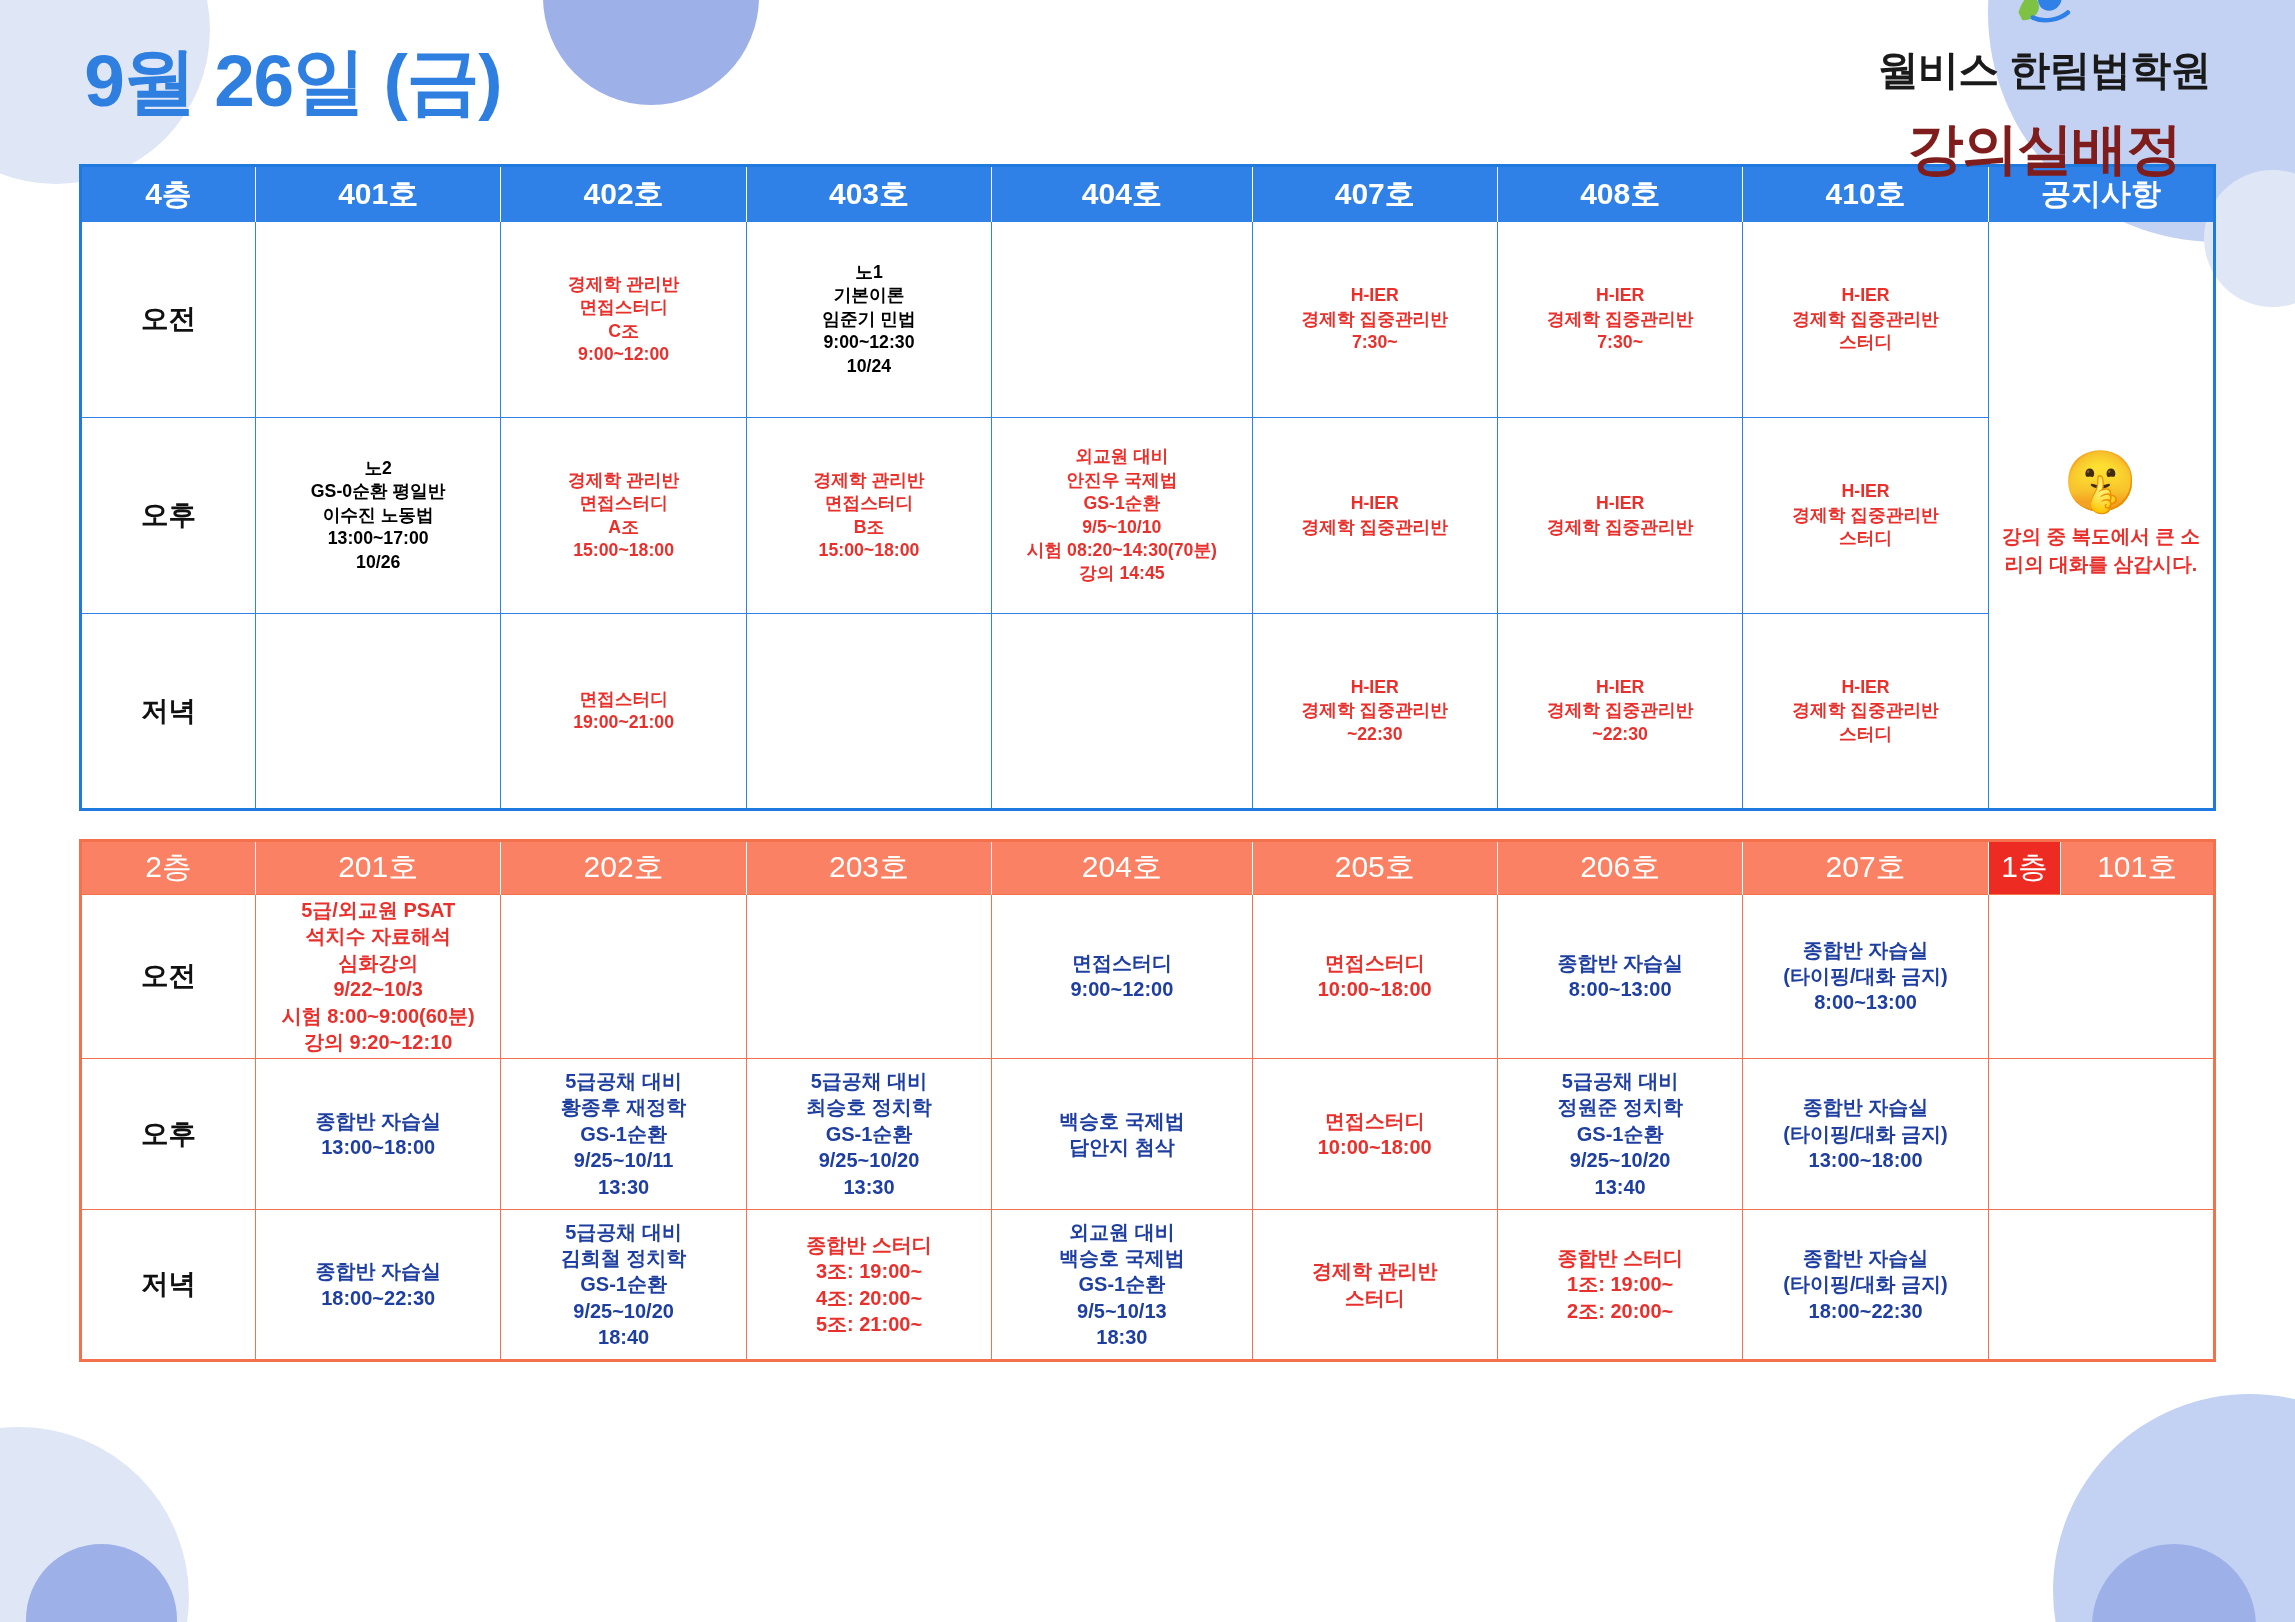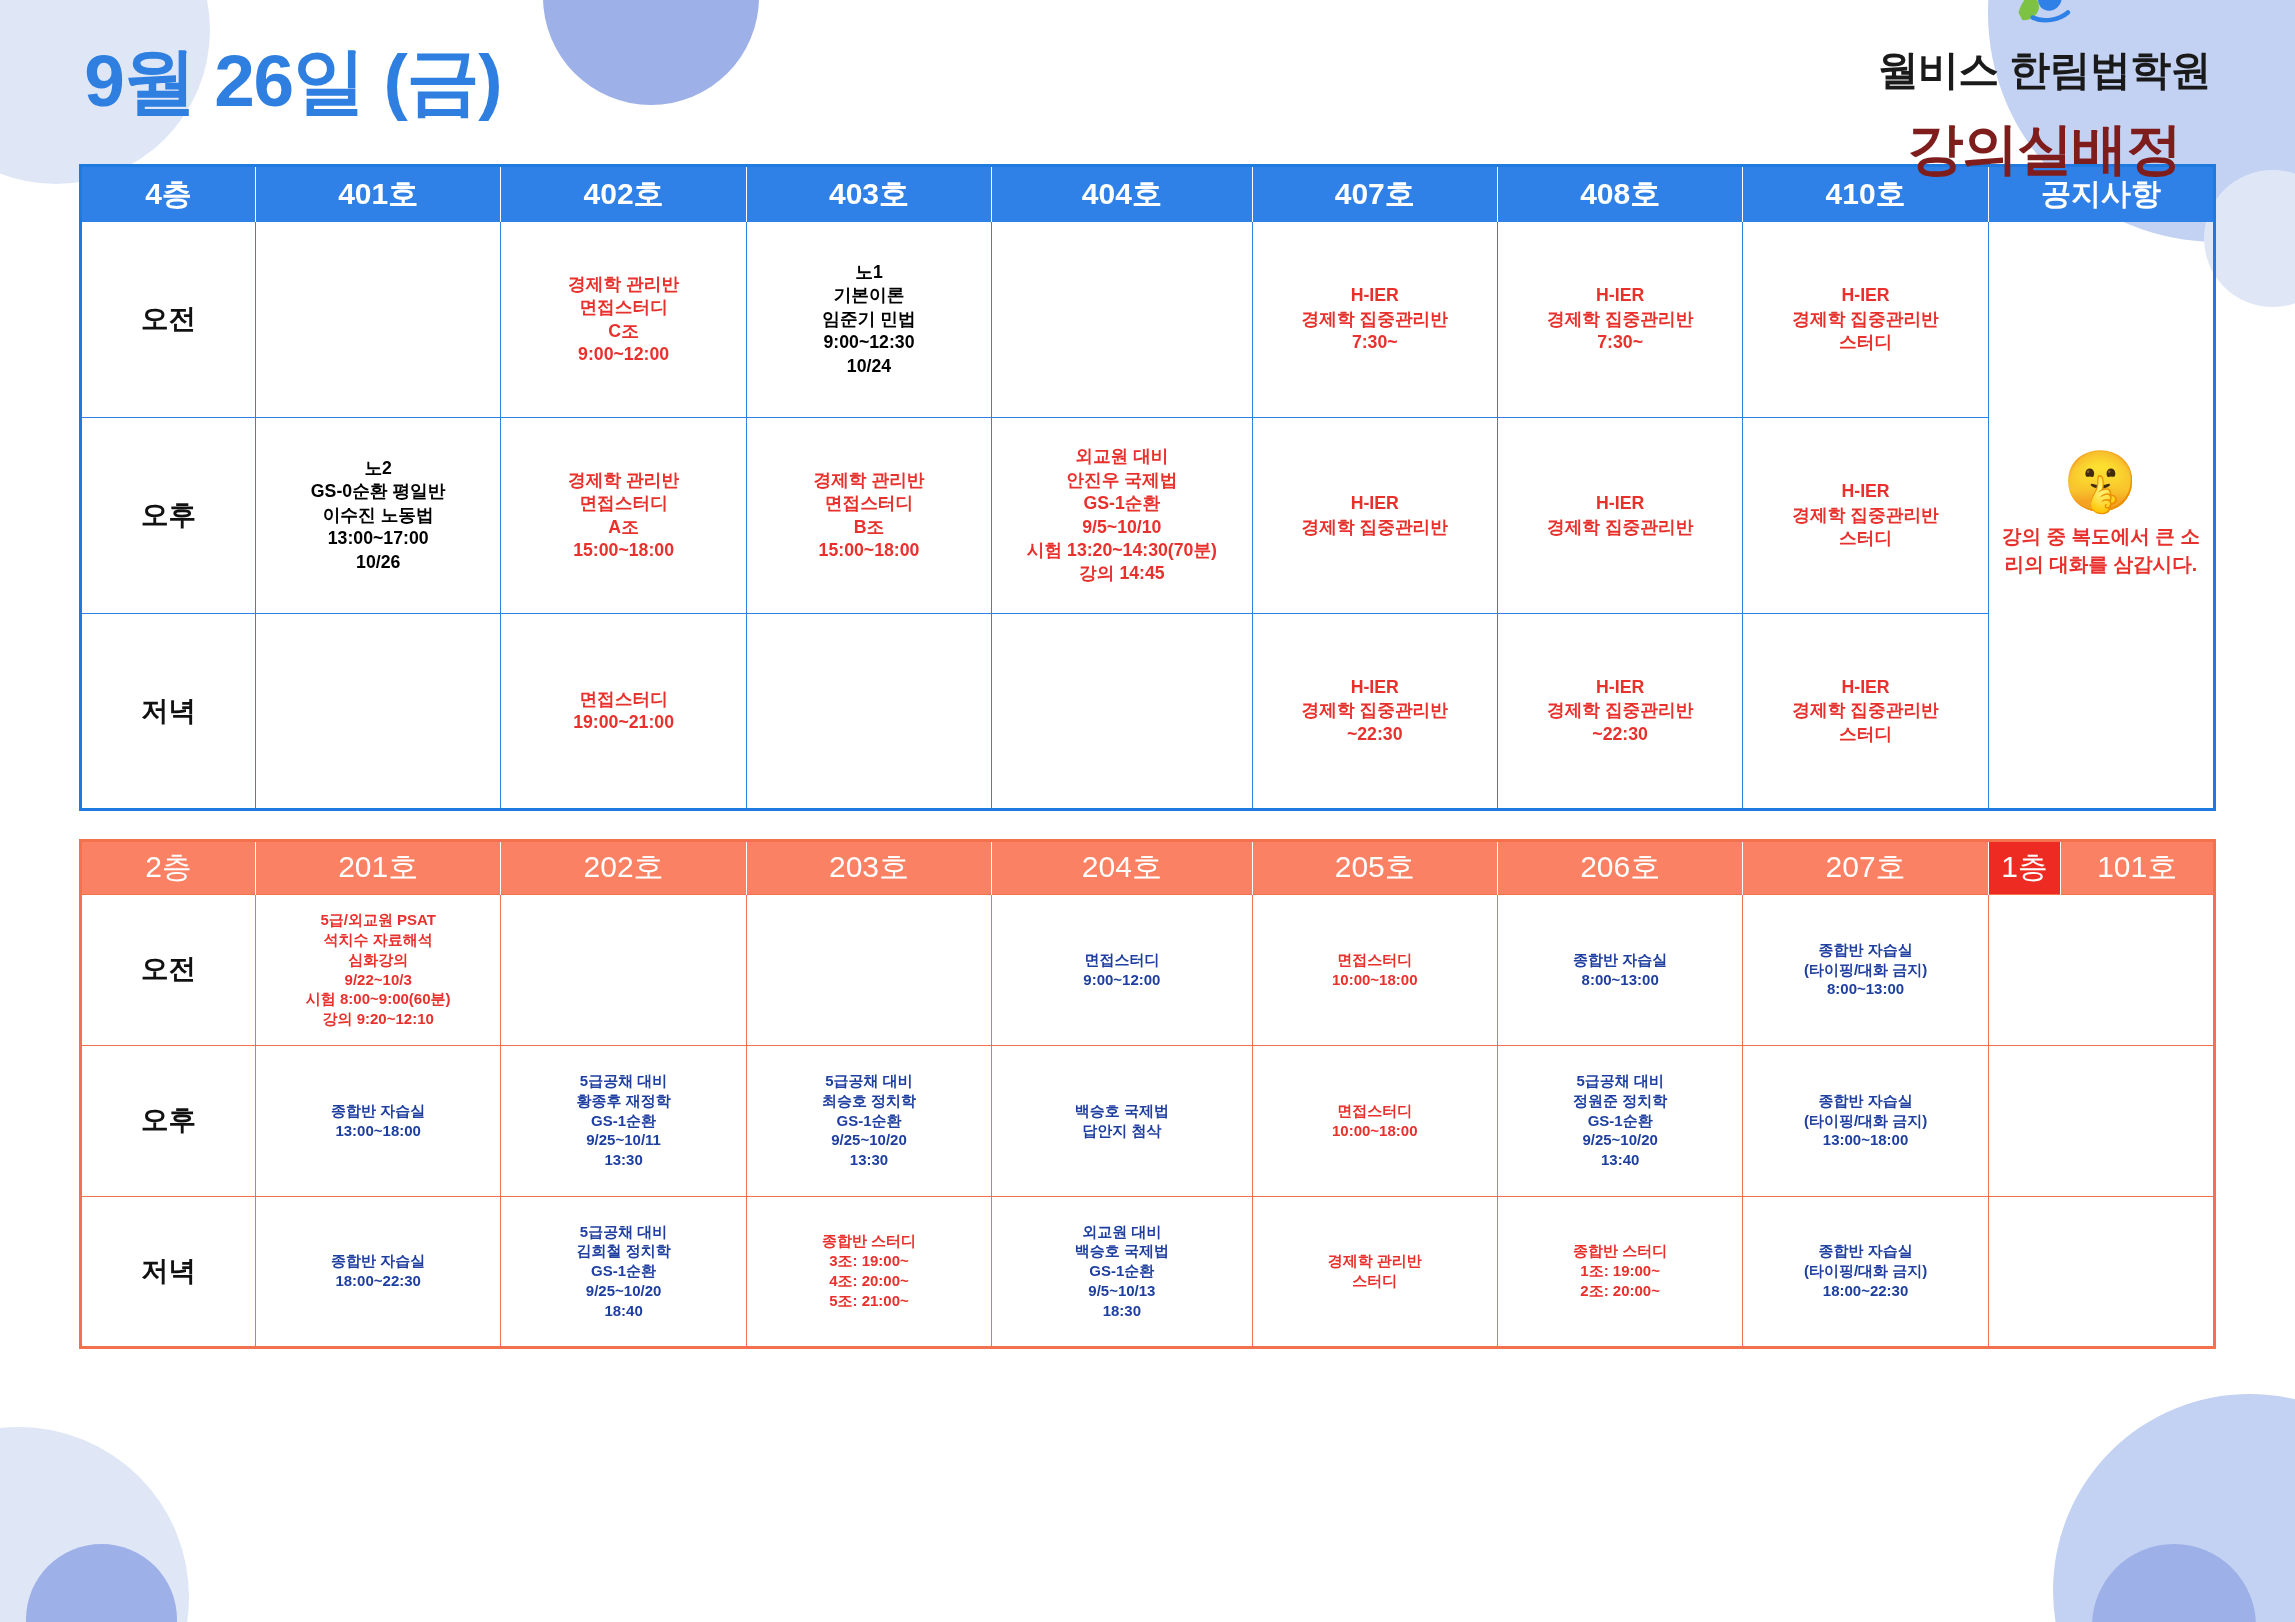--- a/index.html
+++ b/index.html
@@ -178,21 +178,21 @@
     border-right: 1.3px solid #ffffff;
   }
   .t2 th:last-child { border-right: none; }
   .t2 th.floor1 {
     background: #ee2b22;
     width: 79px;
   }
   .t2 td {
     border: 1.3px solid #f4714e;
     height: 151px;
-    font-size: 15px;
+    font-size: 20px;
     line-height: 1.32;
     color: #1e3fa0;
     font-weight: bold;
   }
   .t2 td.rowlabel {
     font-size: 27.5px;
     font-weight: bold;
     color: #111111;
   }
   .t2 td.red { color: #e8312c; }
@@ -313,21 +313,21 @@
             <span>경제학 관리반</span>
             <span>면접스터디</span>
             <span>B조</span>
             <span>15:00~18:00</span>
           </td>
         <td class="cell-lines red">
             <span>외교원 대비</span>
             <span>안진우 국제법</span>
             <span>GS-1순환</span>
             <span>9/5~10/10</span>
-            <span>시험 13:20~14:30(70분)</span>
+            <span>시험 08:20~14:30(70분)</span>
             <span>강의 14:45</span>
           </td>
         <td class="cell-lines red">
             <span>H-IER</span>
             <span>경제학 집중관리반</span>
           </td>
         <td class="cell-lines red">
             <span>H-IER</span>
             <span>경제학 집중관리반</span>
           </td>

